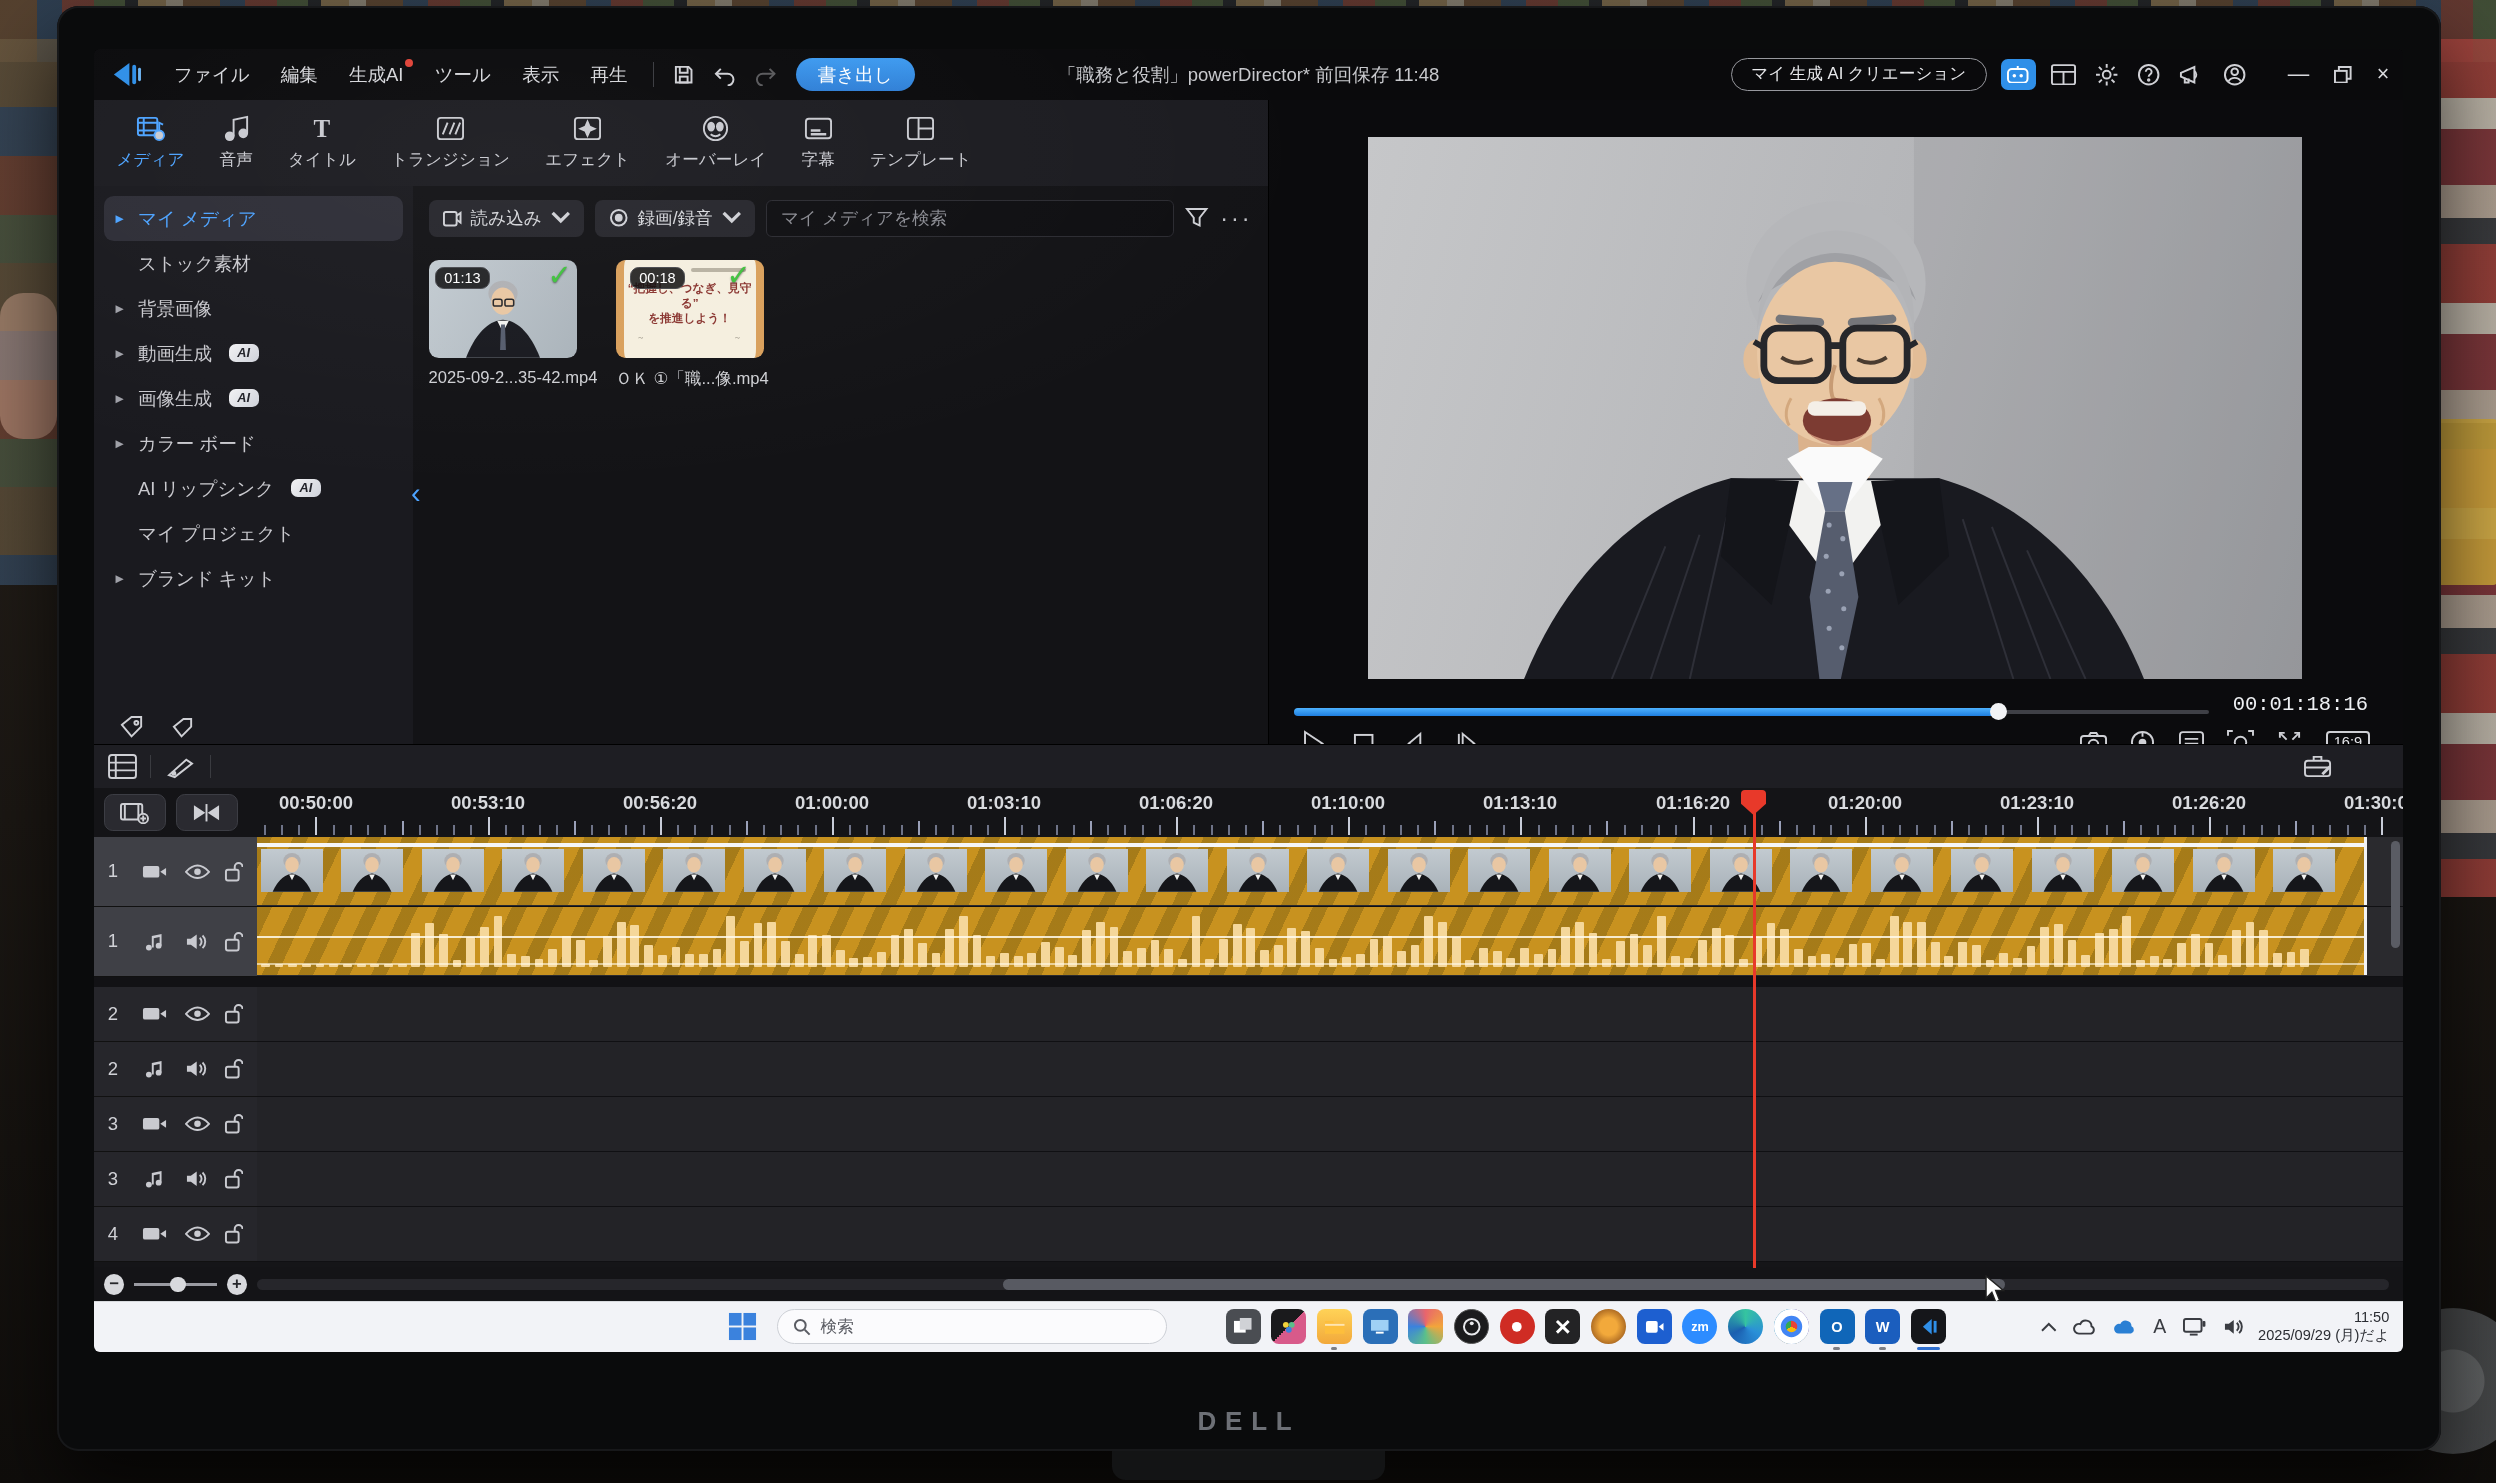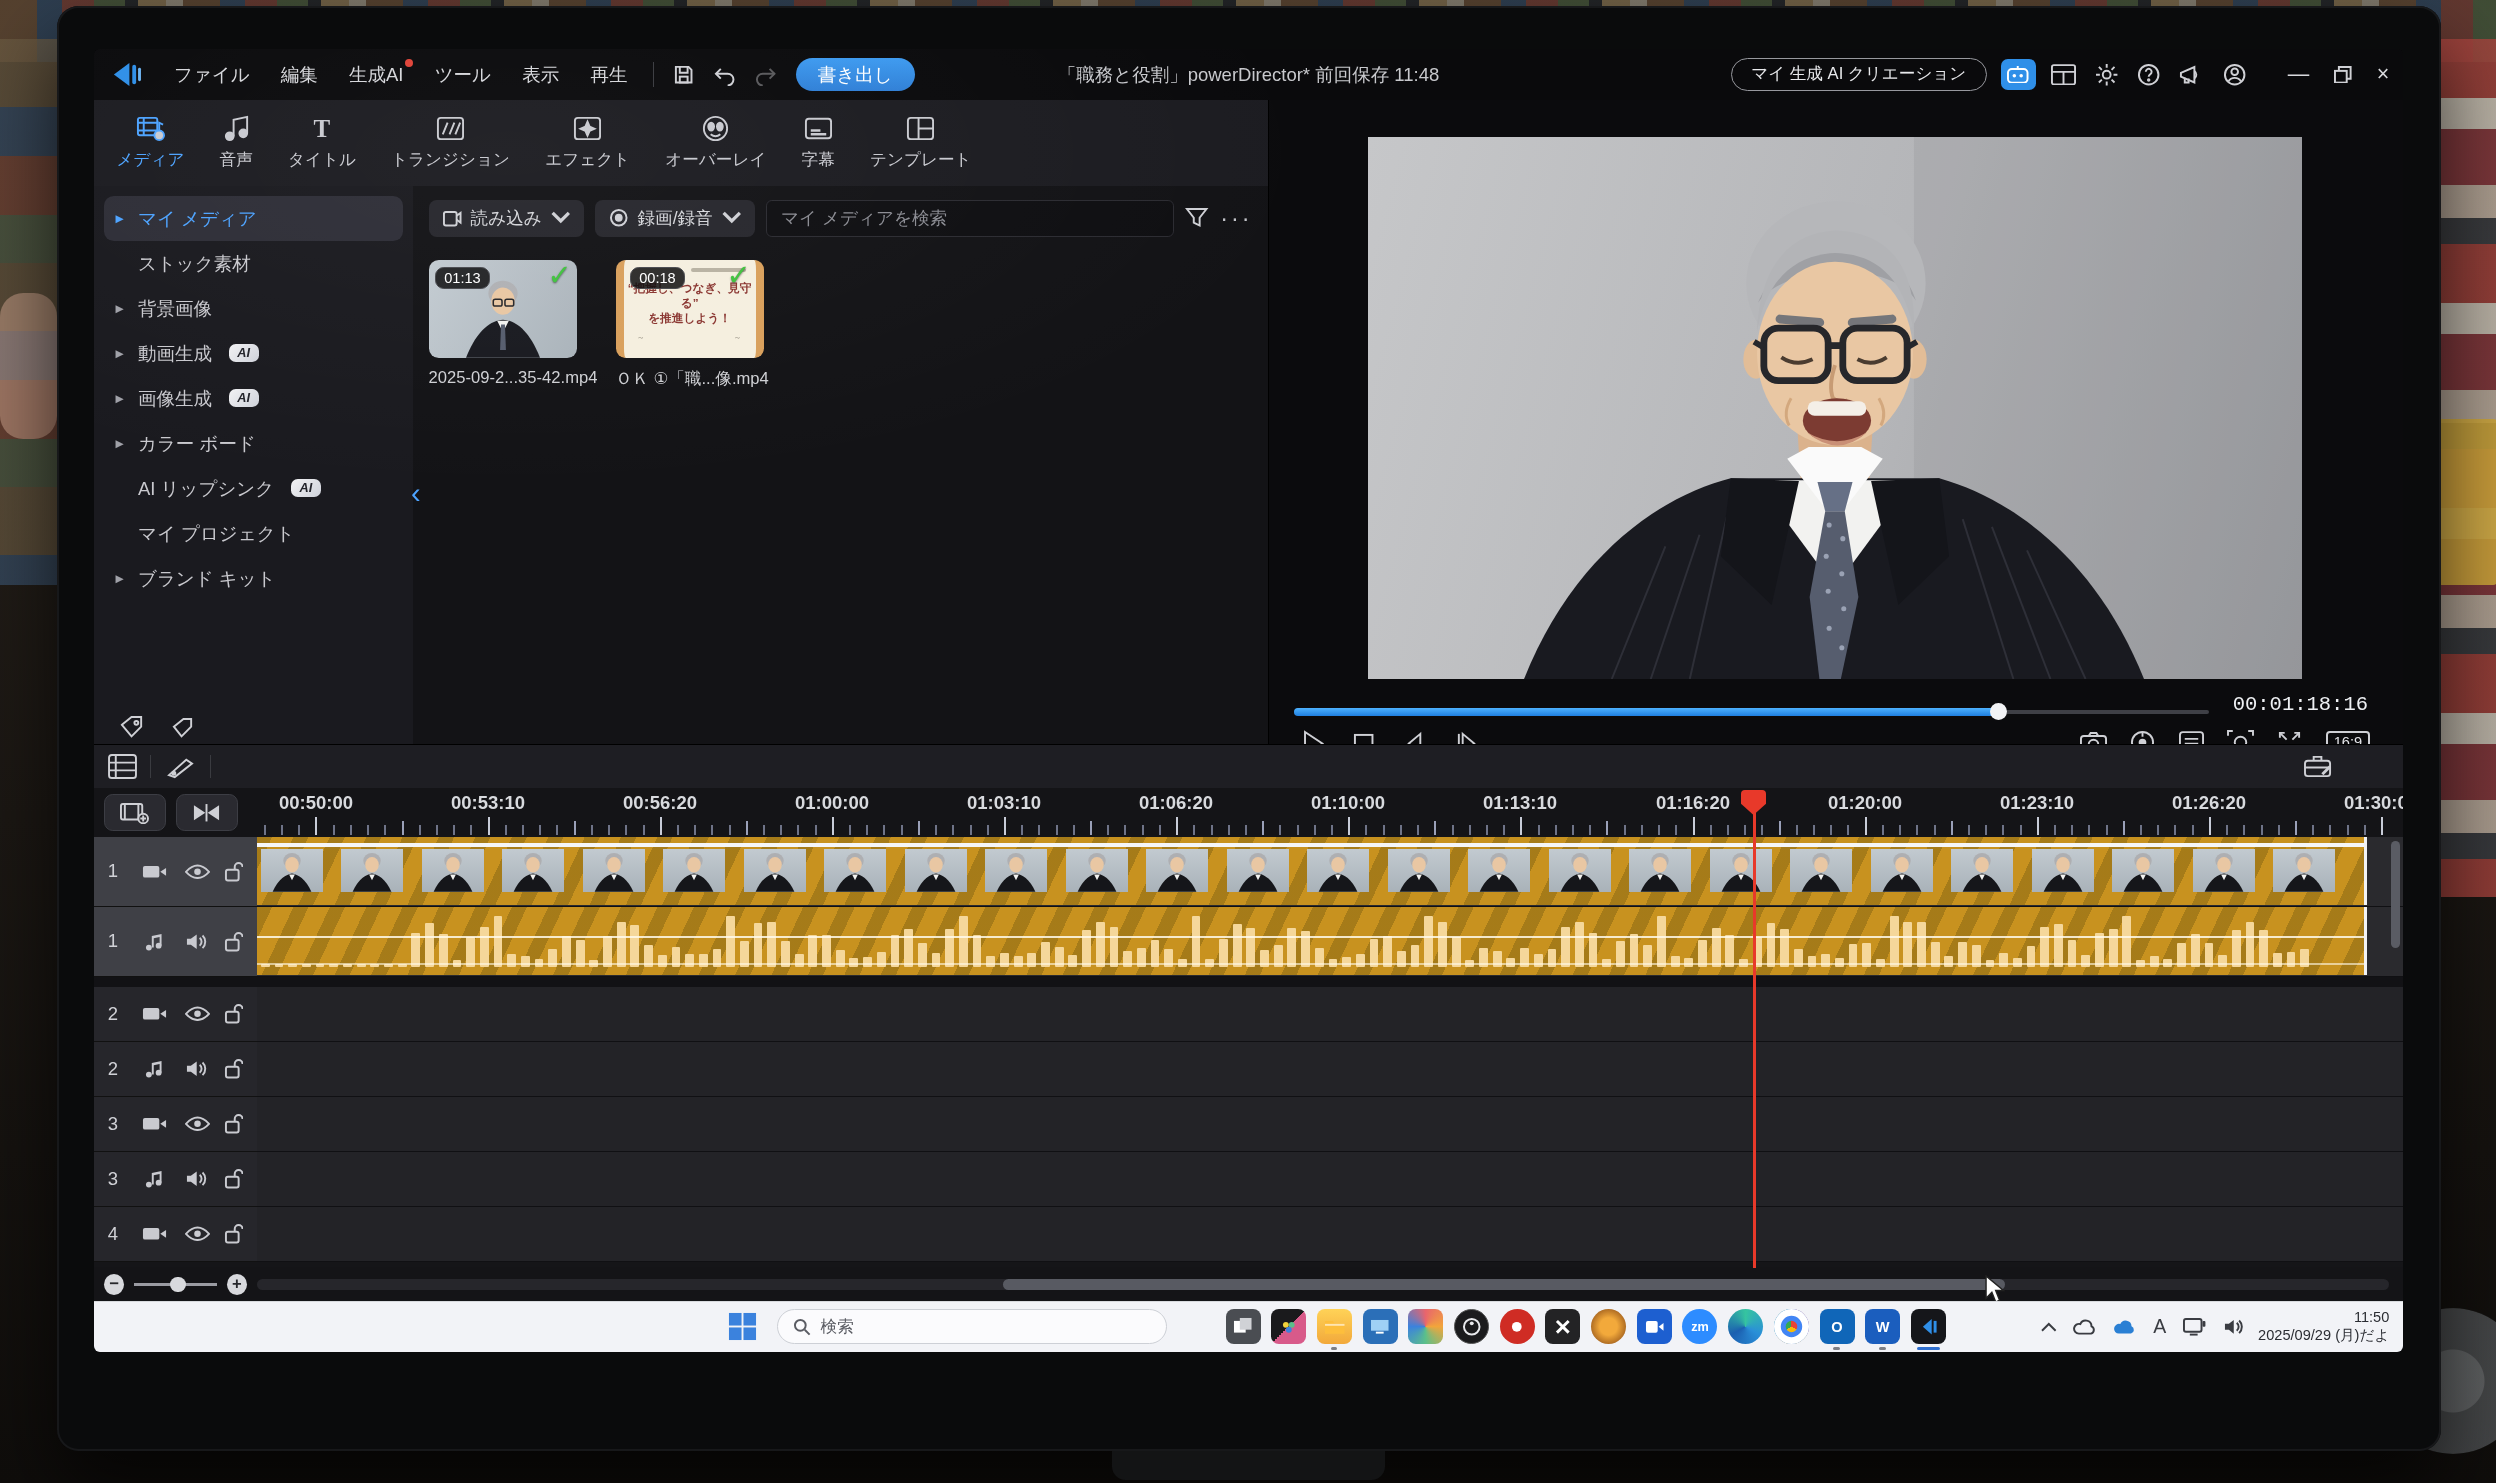--- a/index.html
+++ b/index.html
@@ -1420,16 +1420,17 @@
             </svg>
         </div>
         <div class="tb-clock">
           <div>11:50</div>
           <div>2025/09/29 (月)だよ</div>
         </div>
       </footer>
 
       <div class="glare"></div>
     </div>
+    <div class="bezel-brand">DELL</div>
   </div>
   <div class="stand"></div>
 </div>
 
 
 </body></html>

